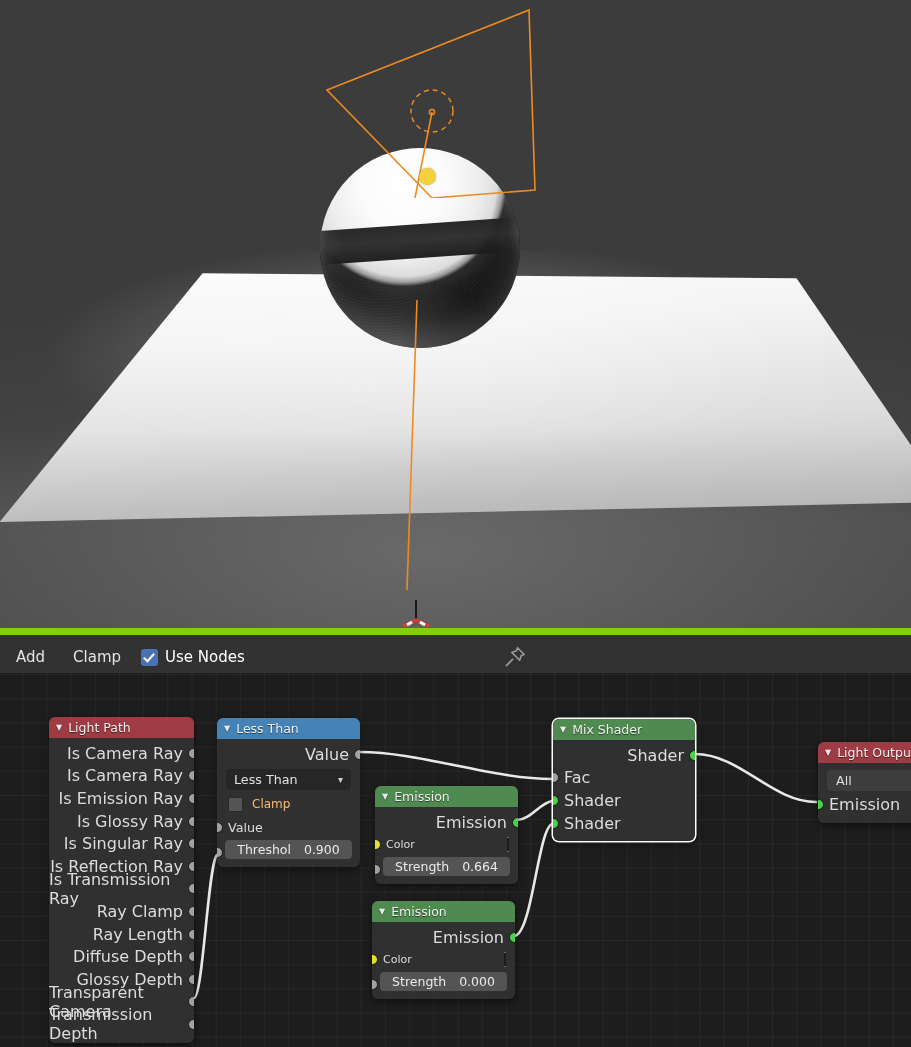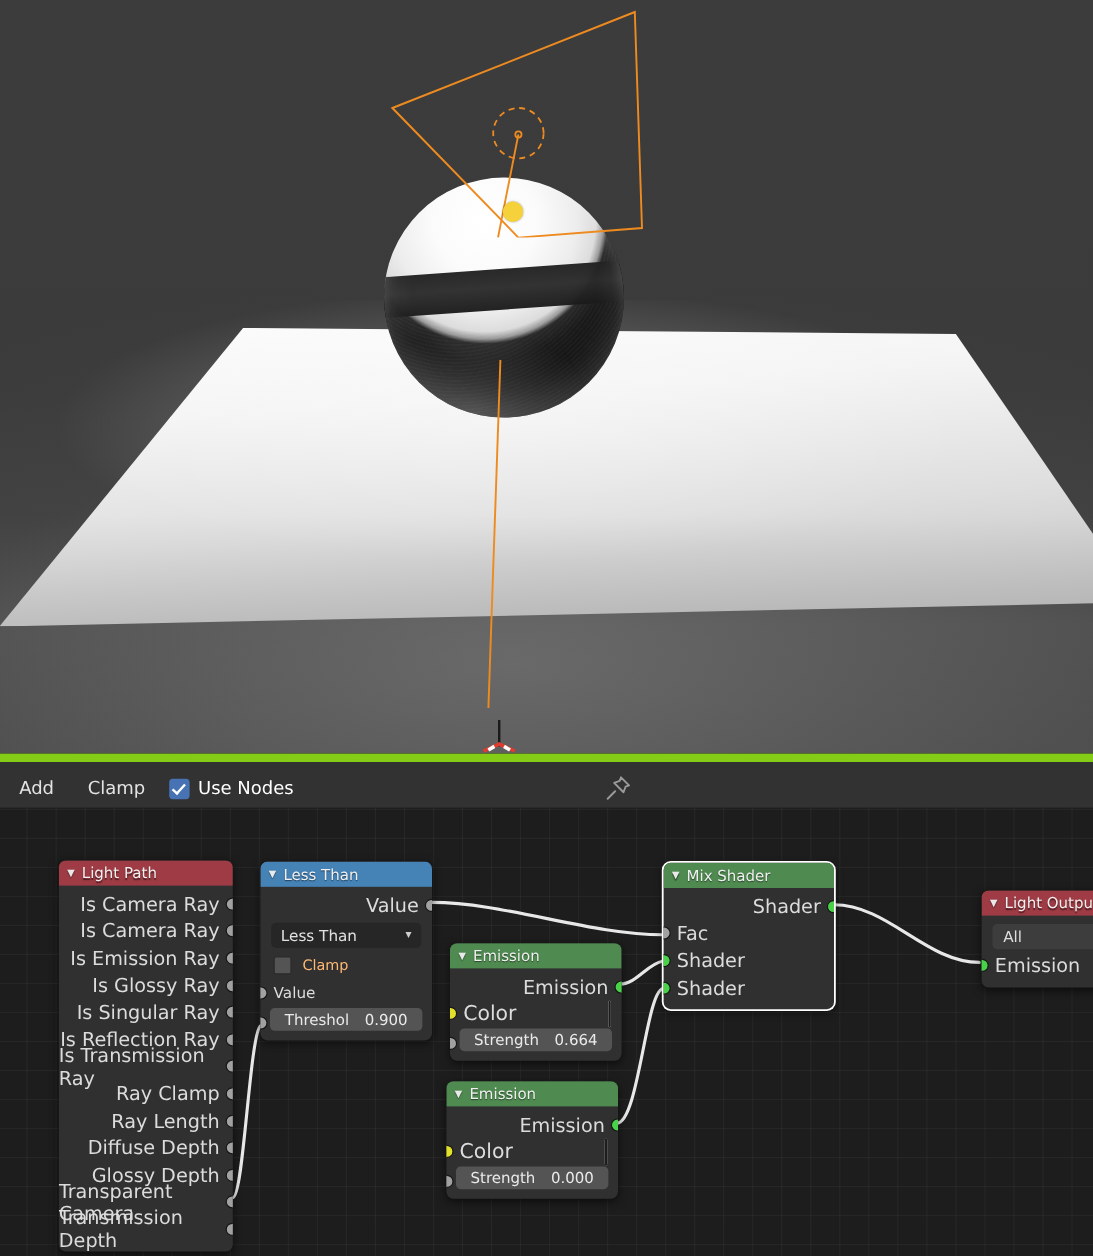--- a/index.html
+++ b/index.html
@@ -92,21 +92,21 @@
   .s-green{background:#4ad14a;}
   .s-yellow{background:#e2e02a;}
   .dropdown{margin:3px 9px 2px 9px;height:21px;border-radius:4px;background:#262626;
             display:flex;align-items:center;padding:0 8px;font-size:12.7px;color:#e0e0e0;}
   .dropdown .chev{margin-left:auto;font-size:10px;color:#cfcfcf;}
   .checkrow{display:flex;align-items:center;gap:9px;padding:2px 0 2px 11px;
             font-size:12px;color:#fdba74;height:21px;}
   .cbox{width:13px;height:13px;border-radius:2px;background:#545454;border:1px solid #2b2b2b;}
   .swatch{width:70px;height:17px;border-radius:3px;background:#ffffff;border:1px solid #1d1d1d;}
   .colorrow{display:flex;align-items:center;padding-left:11px;gap:0;height:22.6px;
-            font-size:17px;color:#dcdcdc;position:relative;}
+            font-size:11px;color:#dcdcdc;position:relative;}
   .colorrow .swwrap{margin-left:auto;margin-right:9px;}
   .valuerow{position:relative;height:22.6px;display:flex;align-items:center;padding-left:11px;
             font-size:12.7px;color:#dcdcdc;}
   .sliderw{position:relative;margin:1px 8px;height:19px;border-radius:4px;background:#545454;
            display:flex;align-items:center;justify-content:center;gap:13px;
            font-size:12.5px;color:#eaeaea;}
   .outflat{margin:3px 9px 2px 9px;height:21px;border-radius:4px;background:#3d3d3d;
            display:flex;align-items:center;padding:0 9px;font-size:12.7px;color:#dedede;}
 </style>
 </head>

